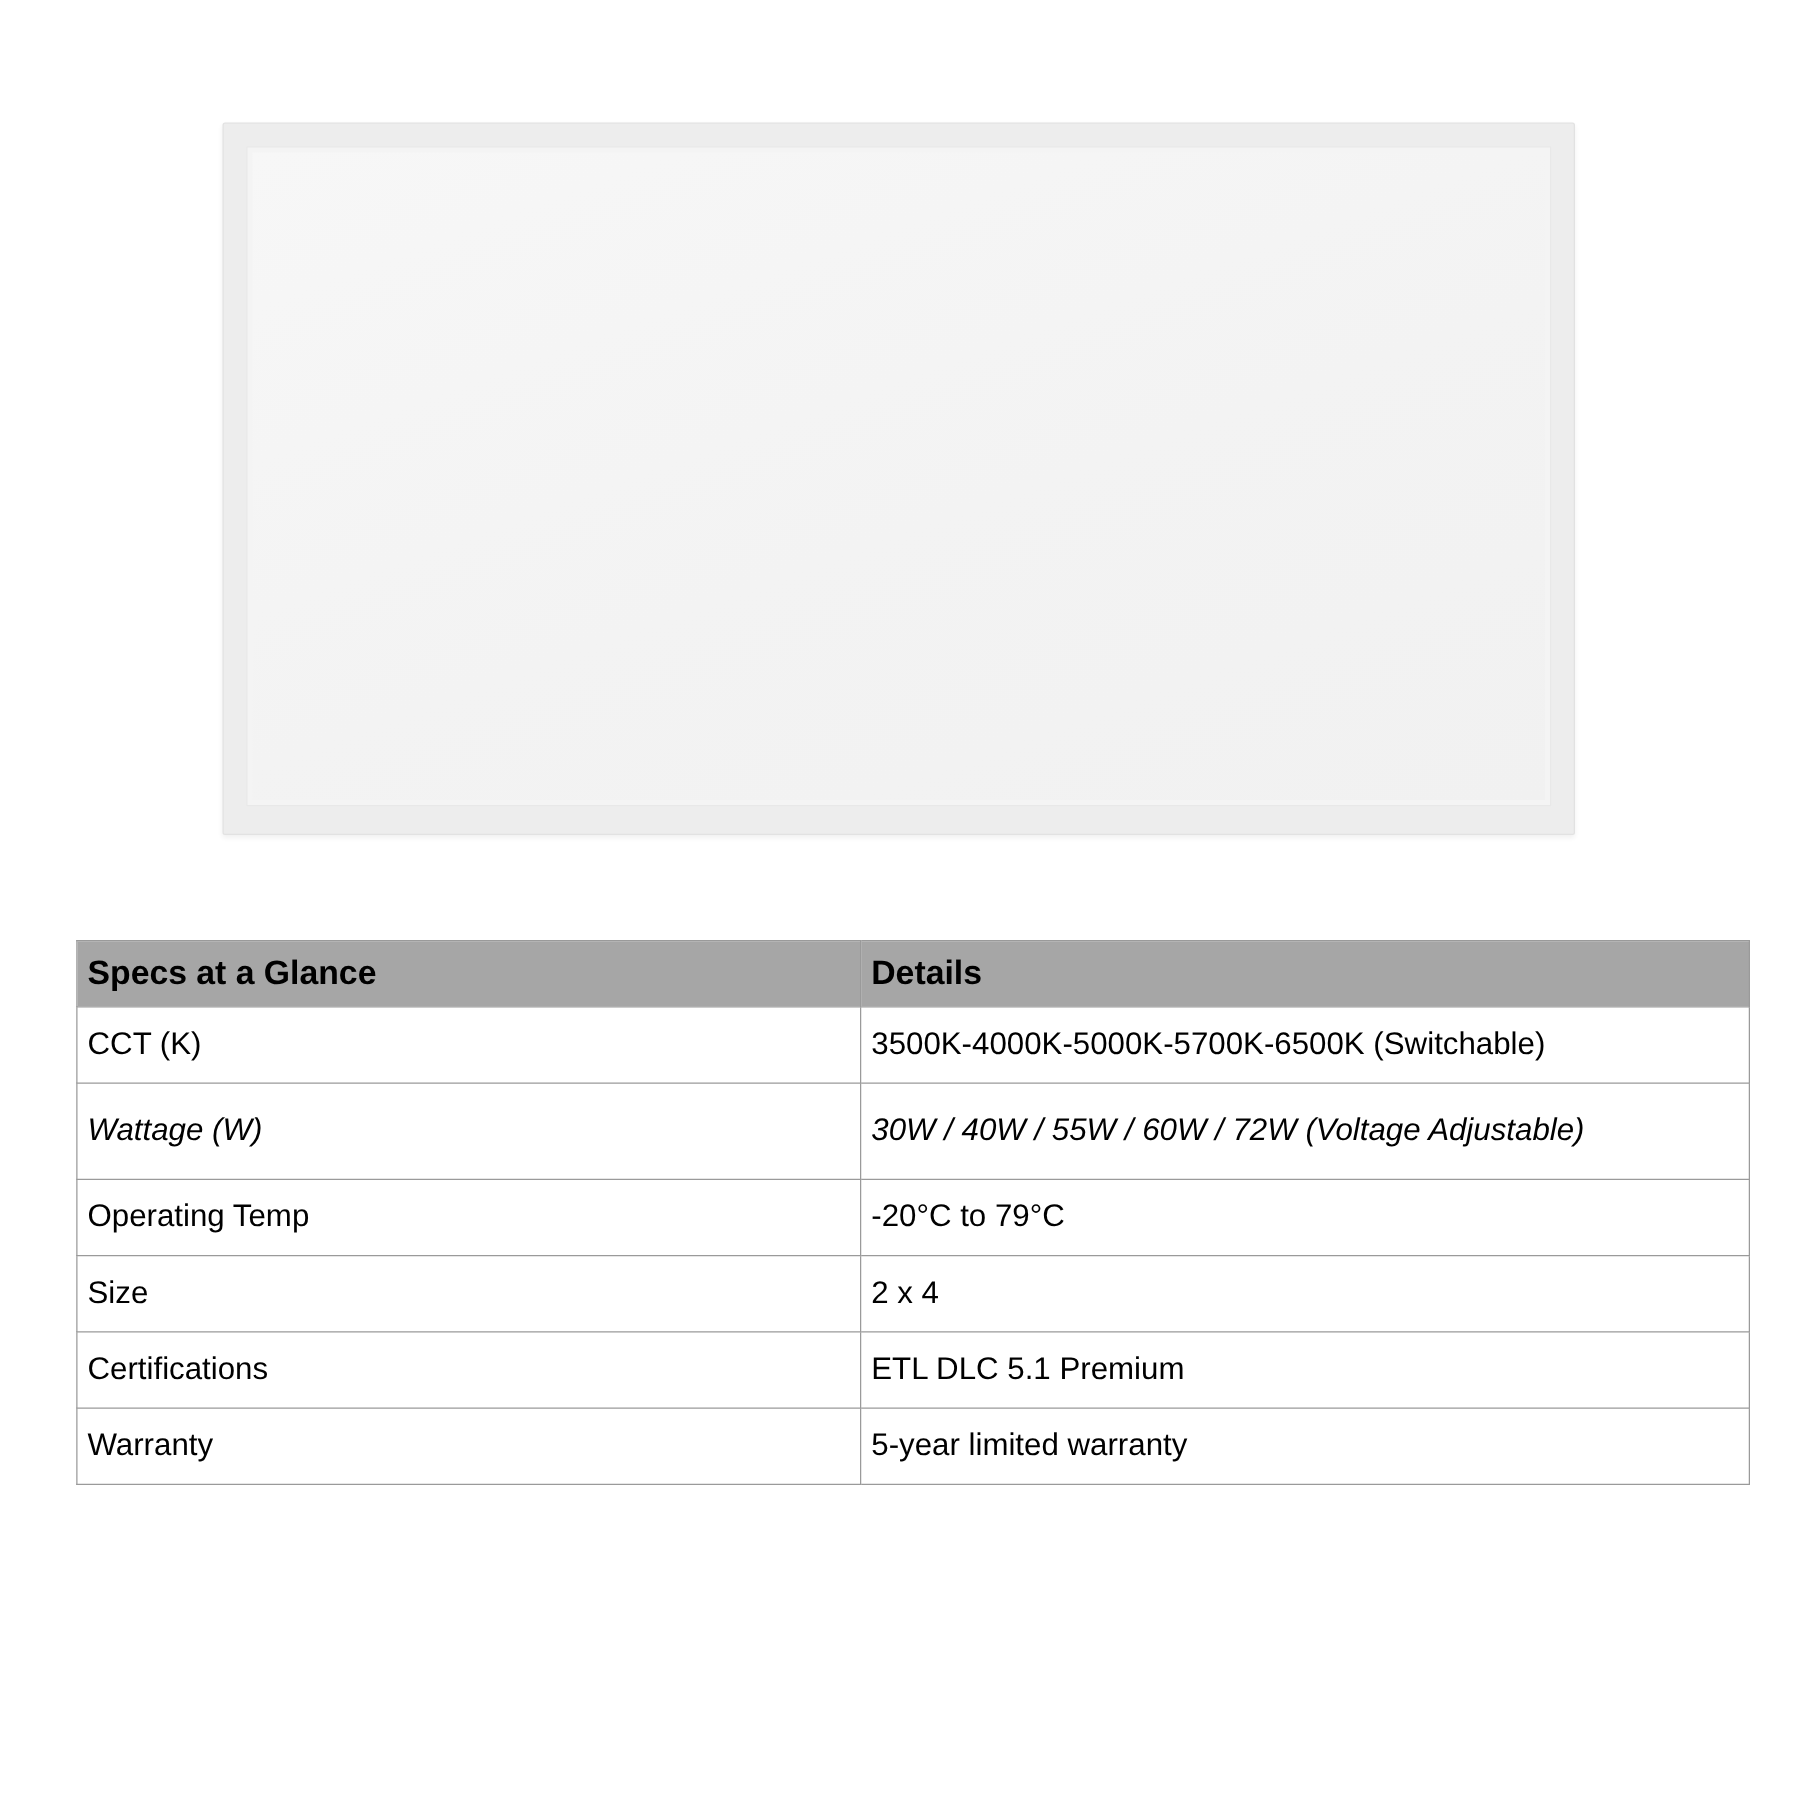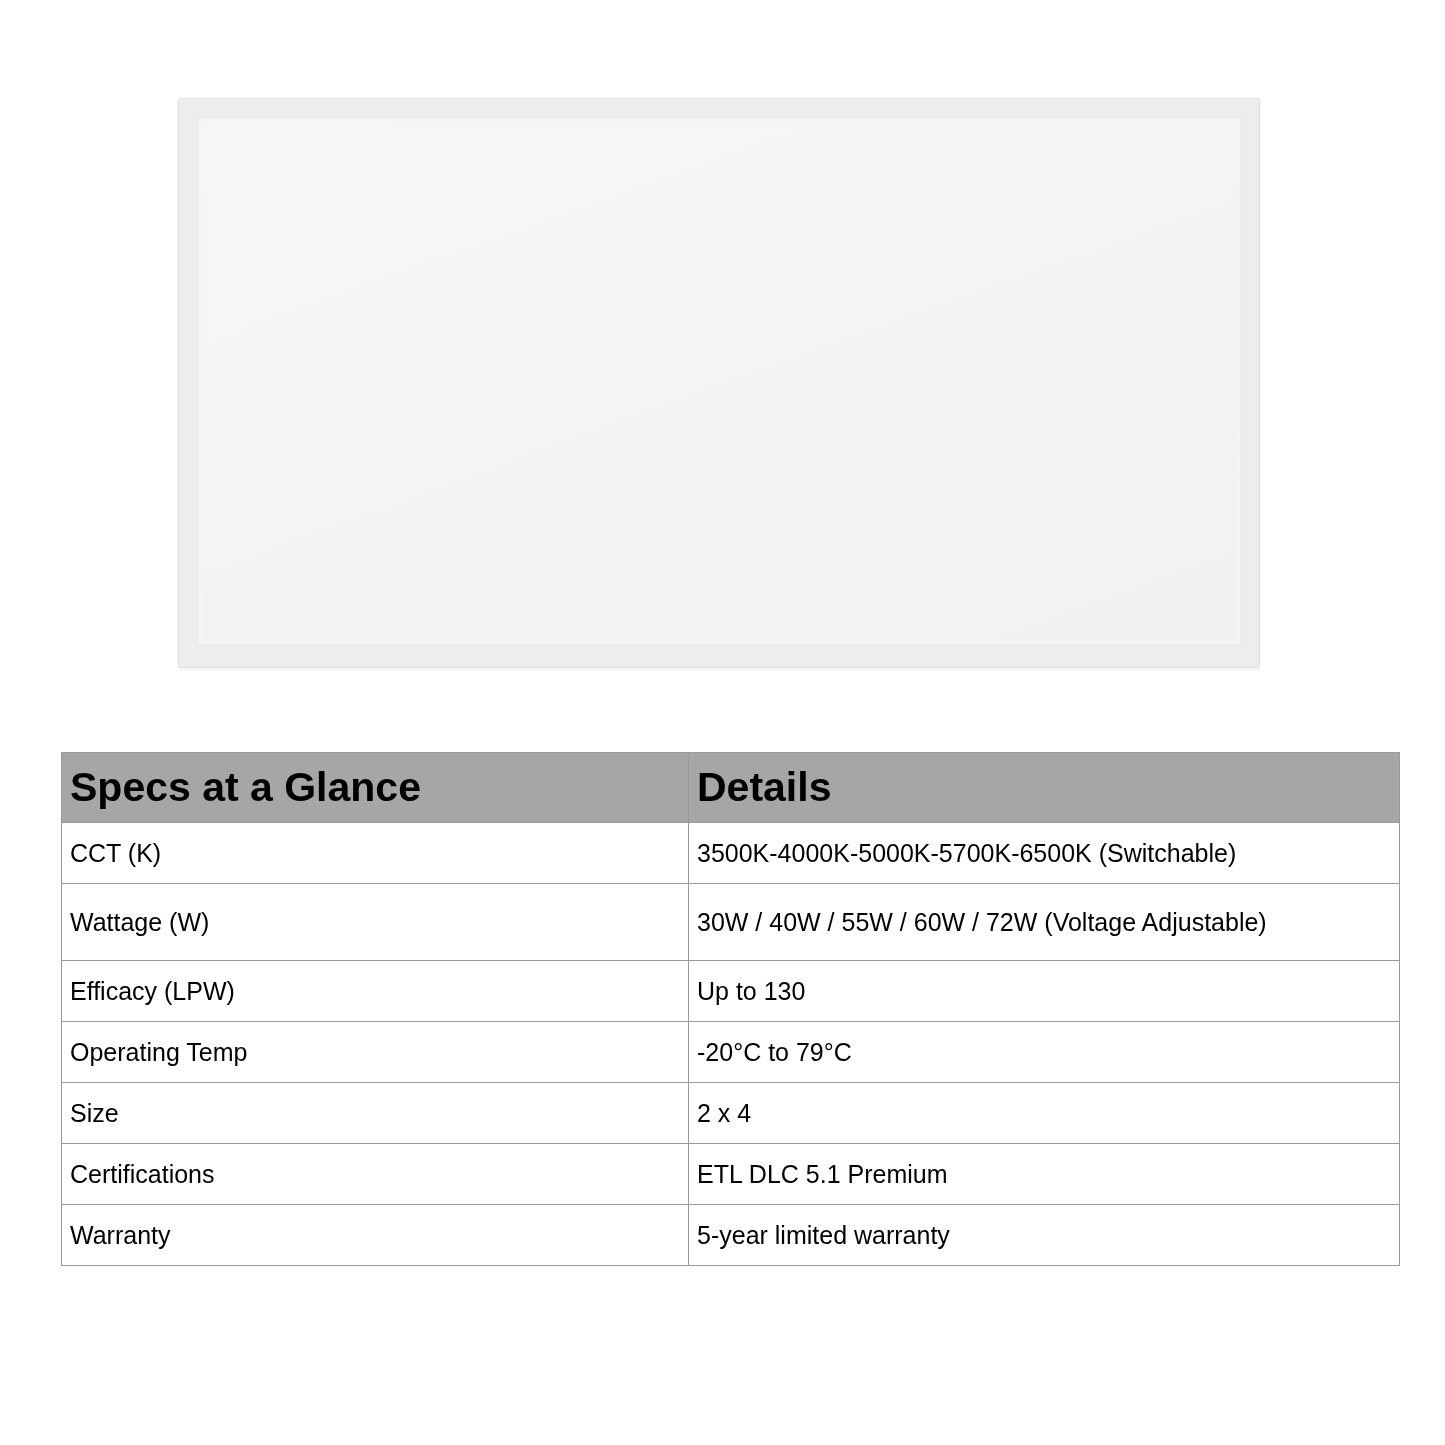--- a/index.html
+++ b/index.html
@@ -67,30 +67,30 @@
     border: 1px solid #9a9a9a;
     text-align: left;
     vertical-align: middle;
     padding: 8px 10px 8px 8px;
     font-size: 25px;
     line-height: 1.25;
     font-weight: normal;
   }
   .specs-table thead th {
     background: #a6a6a6;
-    font-size: 41px;
+    font-size: 27px;
     font-weight: bold;
     padding-top: 9px;
     padding-bottom: 9px;
   }
   .col-label { width: 627px; }
   .col-value { width: 711px; }
 
   .row-h-1 td { height: 44px; }
-  .row-h-2 td { height: 60px; }
+  .row-h-2 td { height: 60px; font-style: italic; }
 </style>
 </head>
 <body>
 
 <div class="product-image-wrap">
   <div class="panel-outer">
     <div class="panel-bezel">
       <div class="panel-diffuser"></div>
     </div>
   </div>
@@ -110,24 +110,20 @@
   <tbody>
     <tr class="row-h-1">
       <td>CCT (K)</td>
       <td>3500K-4000K-5000K-5700K-6500K (Switchable)</td>
     </tr>
     <tr class="row-h-2">
       <td>Wattage (W)</td>
       <td>30W / 40W / 55W / 60W / 72W (Voltage Adjustable)</td>
     </tr>
     <tr class="row-h-1">
-      <td>Efficacy (LPW)</td>
-      <td>Up to 130</td>
-    </tr>
-    <tr class="row-h-1">
       <td>Operating Temp</td>
       <td>-20°C to 79°C</td>
     </tr>
     <tr class="row-h-1">
       <td>Size</td>
       <td>2 x 4</td>
     </tr>
     <tr class="row-h-1">
       <td>Certifications</td>
       <td>ETL DLC 5.1 Premium</td>

